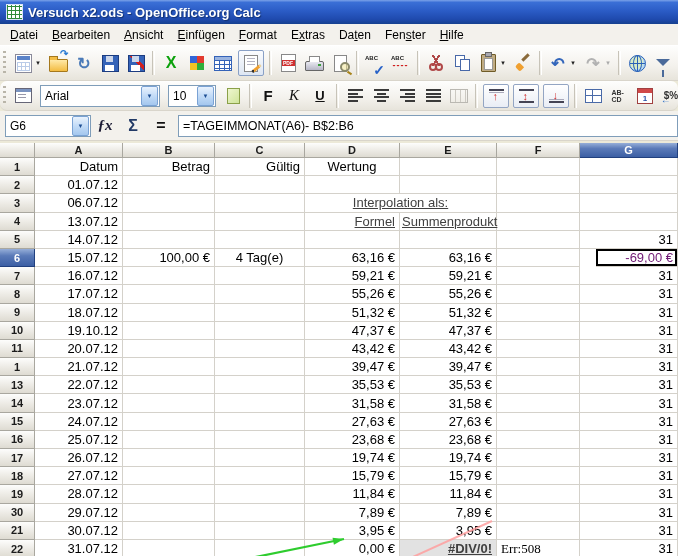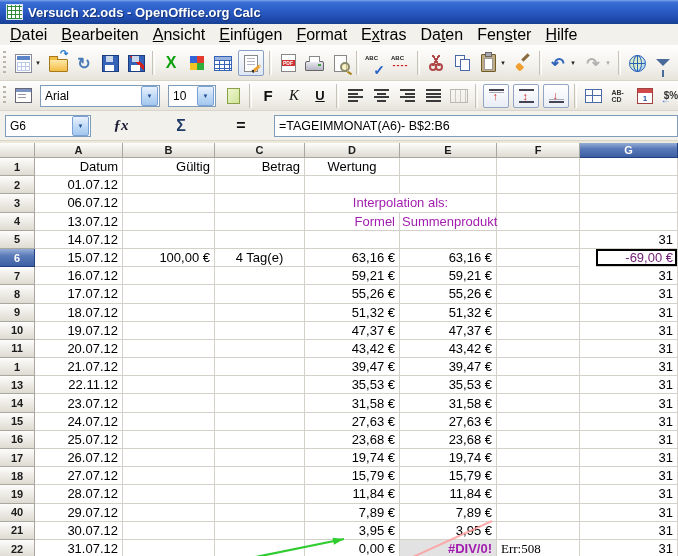--- a/index.html
+++ b/index.html
@@ -10,29 +10,29 @@
   .titlebar{height:24px;display:flex;align-items:center;gap:5px;padding:0 6px;
     background:linear-gradient(180deg,#7ba2e8 0%,#3a6fd6 10%,#2b5cc6 45%,#1f4aae 80%,#16408f 100%);}
   .title-icon{width:15px;height:14px;background:
     repeating-linear-gradient(0deg,#2f8a3a 0 1px,transparent 1px 4px),
     repeating-linear-gradient(90deg,#2f8a3a 0 1px,transparent 1px 4px),#fff;
     border:1px solid #d8e4f8;flex:0 0 auto;}
   .title-text{color:#fff;font-size:13px;font-weight:bold;text-shadow:1px 1px 1px #123070;white-space:nowrap;}
 
   
   .menubar{height:21px;background:#f3f1ec;display:flex;align-items:center;padding-left:3px;border-bottom:1px solid #fff;}
-  .menu-item{font-size:16px;color:#000;padding:2px 7px;white-space:nowrap;}
+  .menu-item{font-size:12px;color:#000;padding:2px 7px;white-space:nowrap;}
   .menu-item u{text-decoration:underline;}
 
   
   .toolbar{position:relative;display:flex;align-items:center;flex-wrap:nowrap;overflow:hidden;
     background:linear-gradient(180deg,#fefefd 0%,#f3f1ec 60%,#e7e4db 100%);
     border-bottom:1px solid #d9d5cb;padding-left:10px;}
   .tb1{height:34px;}
-  .tb2{height:29px;}
+  .tb2{height:29px;border-radius:7px;}
   .grip{position:absolute;left:3px;top:5px;bottom:5px;width:3px;
     background:repeating-linear-gradient(180deg,#b9b5a9 0 2px,transparent 2px 5px);}
   .tsep{width:1px;height:24px;border-left:1px solid #c7c3b8;border-right:1px solid #ffffff;margin:0 3px;flex:0 0 auto;}
   .tbtn{width:22px;height:24px;margin:0 2px;display:flex;align-items:center;justify-content:center;
     border-radius:2px;flex:0 0 auto;position:relative;}
   .tb2 .tbtn{height:22px;}
   .tbtn.active{border:1px solid #89a0c6;background:linear-gradient(180deg,#fbfcfe,#dde6f3);width:24px;}
   .tbtn.framed{border:1px solid #93a5c3;background:linear-gradient(180deg,#ffffff,#e9edf5);width:24px;}
   .ddarrow{width:10px;height:24px;margin:0 2px 0 -3px;display:flex;align-items:center;justify-content:center;
     font-size:7px;color:#222;flex:0 0 auto;}
@@ -141,40 +141,40 @@
   .ic-date-format-icon{width:14px;height:14px;background:#fff;border:1px solid #a04040;color:#2a52a8;
     font-size:8px;font-weight:bold;align-items:flex-end;justify-content:center;line-height:9px;}
   .ic-date-format-icon::before{content:"";position:absolute;left:0;right:0;top:0;height:4px;background:#d04848;}
   .ic-currency-format-icon{font-size:10px;font-weight:bold;color:#333;}
   .ic-currency-format-icon::after{content:"←";position:absolute;left:-3px;bottom:-4px;color:#3070c8;font-size:10px;font-weight:bold;}
 
   
   .formulabar{height:29px;background:#f3f1ec;display:flex;align-items:center;padding-left:5px;border-bottom:1px solid #d9d5cb;}
   .namebox{width:84px;height:20px;background:#fff;border:1px solid #7f9db9;display:flex;align-items:center;flex:0 0 auto;}
   .nval{flex:1;font-size:12px;padding-left:4px;}
-  .fbtn{width:24px;height:24px;display:flex;align-items:center;justify-content:center;margin:0 18px;flex:0 0 auto;}
+  .fbtn{width:24px;height:24px;display:flex;align-items:center;justify-content:center;margin:0 2px;flex:0 0 auto;}
   .fx{font-family:"Liberation Serif",serif;font-style:italic;font-weight:bold;font-size:15px;color:#1a1a33;}
   .sum{font-size:16px;font-weight:bold;color:#223a66;}
   .eq{font-size:16px;font-weight:bold;color:#111;}
   .finput{flex:1;height:20px;background:#fff;border:1px solid #7f9db9;margin-left:3px;display:flex;align-items:center;
     font-size:12.5px;padding-left:4px;white-space:nowrap;overflow:hidden;}
 
   
   .sheet{position:absolute;left:0;top:143px;width:678px;height:413px;background:#fff;overflow:hidden;}
   .grid{display:grid;grid-template-columns:35px 88px 92px 90px 95px 97px 83px 98px;
     grid-template-rows:15px;grid-auto-rows:18.2px;}
   .hdr{background:linear-gradient(180deg,#fdfdfc,#eceae4 55%,#dedbd2);border-right:1px solid #a9a79f;border-bottom:1px solid #a9a79f;
     font-size:11px;font-weight:bold;color:#1c1c1c;display:flex;align-items:center;justify-content:center;}
   .hdr.sel{background:linear-gradient(180deg,#96aed8 0%,#5a7ab8 40%,#3c5fa4 100%);color:#fff;border-color:#21407e;}
   .cell{border-right:1px solid #d4d1ca;border-bottom:1px solid #d4d1ca;display:flex;align-items:center;
     justify-content:flex-end;padding:0 4px;font-size:13px;white-space:nowrap;overflow:visible;color:#000;}
   .cell.col-f{justify-content:flex-start;}
   .cell.left{justify-content:flex-start;padding-left:2px;}
   .cell.center{justify-content:center;}
-  .cell.pink{color:#a21caf;}
+  .cell.pink{color:#404040;text-decoration:underline;}
   .cell.red{color:#701a75;margin-left:16px;}
   .cell.bold{font-weight:bold;}
   .cell.graybg{background:#e2e2e2;}
   .cell.serif{font-family:"Liberation Serif",serif;}
   .cell.cursor{box-shadow:inset 0 0 0 2px #000;}
   .overlay{position:absolute;left:0;top:0;pointer-events:none;}
 </style>
 </head>
 <body>
 
@@ -374,22 +374,22 @@
         <div class="hdr"></div>
         <div class="hdr">A</div>
         <div class="hdr">B</div>
         <div class="hdr">C</div>
         <div class="hdr">D</div>
         <div class="hdr">E</div>
         <div class="hdr">F</div>
         <div class="hdr sel">G</div>
         <div class="hdr">1</div>
         <div class="cell col-a">Datum</div>
+        <div class="cell col-b">Betrag</div>
         <div class="cell col-c">Gültig</div>
-        <div class="cell col-b">Betrag</div>
         <div class="cell col-d center">Wertung</div>
         <div class="cell col-e"></div>
         <div class="cell col-f"></div>
         <div class="cell col-g"></div>
         <div class="hdr">2</div>
         <div class="cell col-a">01.07.12</div>
         <div class="cell col-b"></div>
         <div class="cell col-c"></div>
         <div class="cell col-d"></div>
         <div class="cell col-e"></div>
@@ -444,21 +444,21 @@
         <div class="cell col-g">31</div>
         <div class="hdr">9</div>
         <div class="cell col-a">18.07.12</div>
         <div class="cell col-b"></div>
         <div class="cell col-c"></div>
         <div class="cell col-d">51,32 €</div>
         <div class="cell col-e">51,32 €</div>
         <div class="cell col-f"></div>
         <div class="cell col-g">31</div>
         <div class="hdr">10</div>
-        <div class="cell col-a">19.07.12</div>
+        <div class="cell col-a">19.10.12</div>
         <div class="cell col-b"></div>
         <div class="cell col-c"></div>
         <div class="cell col-d">47,37 €</div>
         <div class="cell col-e">47,37 €</div>
         <div class="cell col-f"></div>
         <div class="cell col-g">31</div>
         <div class="hdr">11</div>
         <div class="cell col-a">20.07.12</div>
         <div class="cell col-b"></div>
         <div class="cell col-c"></div>
@@ -468,21 +468,21 @@
         <div class="cell col-g">31</div>
         <div class="hdr">1</div>
         <div class="cell col-a">21.07.12</div>
         <div class="cell col-b"></div>
         <div class="cell col-c"></div>
         <div class="cell col-d">39,47 €</div>
         <div class="cell col-e">39,47 €</div>
         <div class="cell col-f"></div>
         <div class="cell col-g">31</div>
         <div class="hdr">13</div>
-        <div class="cell col-a">22.11.12</div>
+        <div class="cell col-a">22.07.12</div>
         <div class="cell col-b"></div>
         <div class="cell col-c"></div>
         <div class="cell col-d">35,53 €</div>
         <div class="cell col-e">35,53 €</div>
         <div class="cell col-f"></div>
         <div class="cell col-g">31</div>
         <div class="hdr">14</div>
         <div class="cell col-a">23.07.12</div>
         <div class="cell col-b"></div>
         <div class="cell col-c"></div>
@@ -523,21 +523,21 @@
         <div class="cell col-f"></div>
         <div class="cell col-g">31</div>
         <div class="hdr">19</div>
         <div class="cell col-a">28.07.12</div>
         <div class="cell col-b"></div>
         <div class="cell col-c"></div>
         <div class="cell col-d">11,84 €</div>
         <div class="cell col-e">11,84 €</div>
         <div class="cell col-f"></div>
         <div class="cell col-g">31</div>
-        <div class="hdr">40</div>
+        <div class="hdr">30</div>
         <div class="cell col-a">29.07.12</div>
         <div class="cell col-b"></div>
         <div class="cell col-c"></div>
         <div class="cell col-d">7,89 €</div>
         <div class="cell col-e">7,89 €</div>
         <div class="cell col-f"></div>
         <div class="cell col-g">31</div>
         <div class="hdr">21</div>
         <div class="cell col-a">30.07.12</div>
         <div class="cell col-b"></div>

